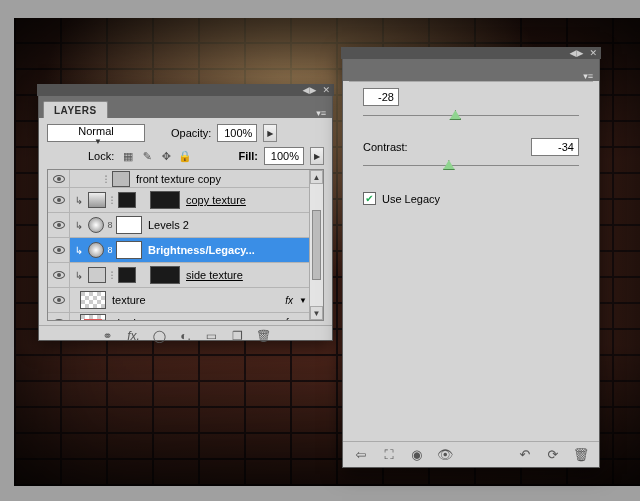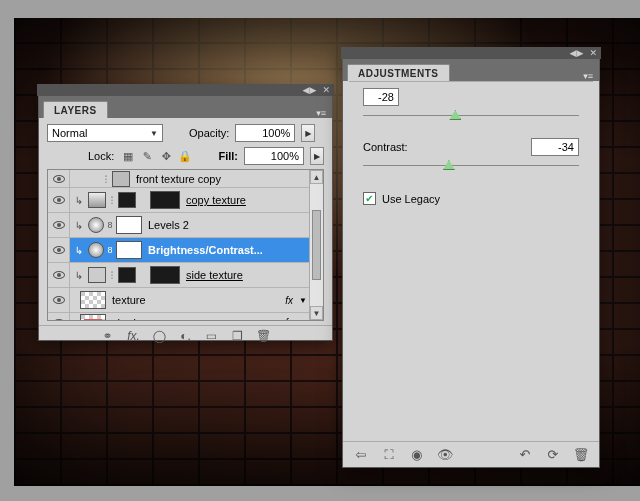--- a/index.html
+++ b/index.html
@@ -71,21 +71,21 @@
     height: 18px;
     padding: 0 4px;
     font-size: 11px;
     display: inline-flex;
     align-items: center;
     justify-content: space-between;
   }
   .sel .car { font-size: 8px; color: #333; margin-left: 4px; }
   .numbox {
     background: #fff; border: 1px solid #7a7a7a;
-    height: 18px; width: 60px; text-align: right;
+    height: 18px; width: 40px; text-align: right;
     padding: 0 4px; font-size: 11px;
     display: inline-flex; align-items: center; justify-content: flex-end;
   }
   .flybtn {
     width: 14px; height: 18px;
     border: 1px solid #888;
     background: linear-gradient(#f2f2f2,#d8d8d8);
     display: inline-flex; align-items: center; justify-content: center;
     font-size: 8px; color: #333;
   }
@@ -198,21 +198,21 @@
     <span>✕</span>
   </div>
   <div style="height:10px"></div>
   <div class="panel-tabs">
     <div class="panel-tab">LAYERS</div>
     <span style="flex:1"></span>
     <span style="color:#ddd; padding:0 6px; font-size:9px;">▾≡</span>
   </div>
   <div class="panel-body">
     <div class="row" style="margin-bottom:5px;">
-      <div class="sel" style="width:116px;">
+      <div class="sel" style="width:98px;flex-direction:column;">
         <span>Normal</span>
         <span class="car">▼</span>
       </div>
       <span style="margin-left:20px;">Opacity:</span>
       <div class="numbox">100%</div>
       <div class="flybtn">▶</div>
     </div>
     <div class="row" style="margin-bottom:4px;padding-left:41px;">
       <span>Lock:</span>
       <span class="lockicons">
@@ -263,21 +263,21 @@
       </div>
 
       <div class="layer selected">
         <div class="eyecell" style="background:#d4d4d4;">
             <span class="eye"></span>
           </div>
         <span class="mini" style="color:#fff;">↳</span>
         <span class="thumb circle"></span>
         <span class="link8" style="color:#fff;">8</span>
         <span class="thumb mask"></span>
-        <span class="lname" style="font-weight:bold;">Brightness/Contrast...</span>
+        <span class="lname" style="font-weight:bold;">Brightness/Legacy...</span>
       </div>
 
       <div class="layer">
         <div class="eyecell">
             <span class="eye"></span>
           </div>
         <span class="mini">↳</span>
         <span class="thumb small" style="background:#ccc;"></span>
         <span class="link8">⋮</span>
         <span class="thumb small dark"></span>
@@ -329,21 +329,20 @@
 </div>
 
 <div class="panel" style="left:342px; top:48px; width:258px; height:420px;">
   <div class="tabbar">
     <span class="grip"></span>
     <span class="tri">◀▶</span>
     <span>✕</span>
   </div>
   <div style="height:10px"></div>
   <div class="panel-tabs">
-    <div class="panel-tab">ADJUSTMENTS</div>
     <span style="flex:1"></span>
     <span style="color:#ddd; padding:0 6px; font-size:9px;">▾≡</span>
   </div>
 
   <div class="divider" style="margin:0 6px;"></div>
 
   <div class="adj-row">
     <div class="numbox" style="width:36px;">-28</div>
   </div>
   <div class="slider">

